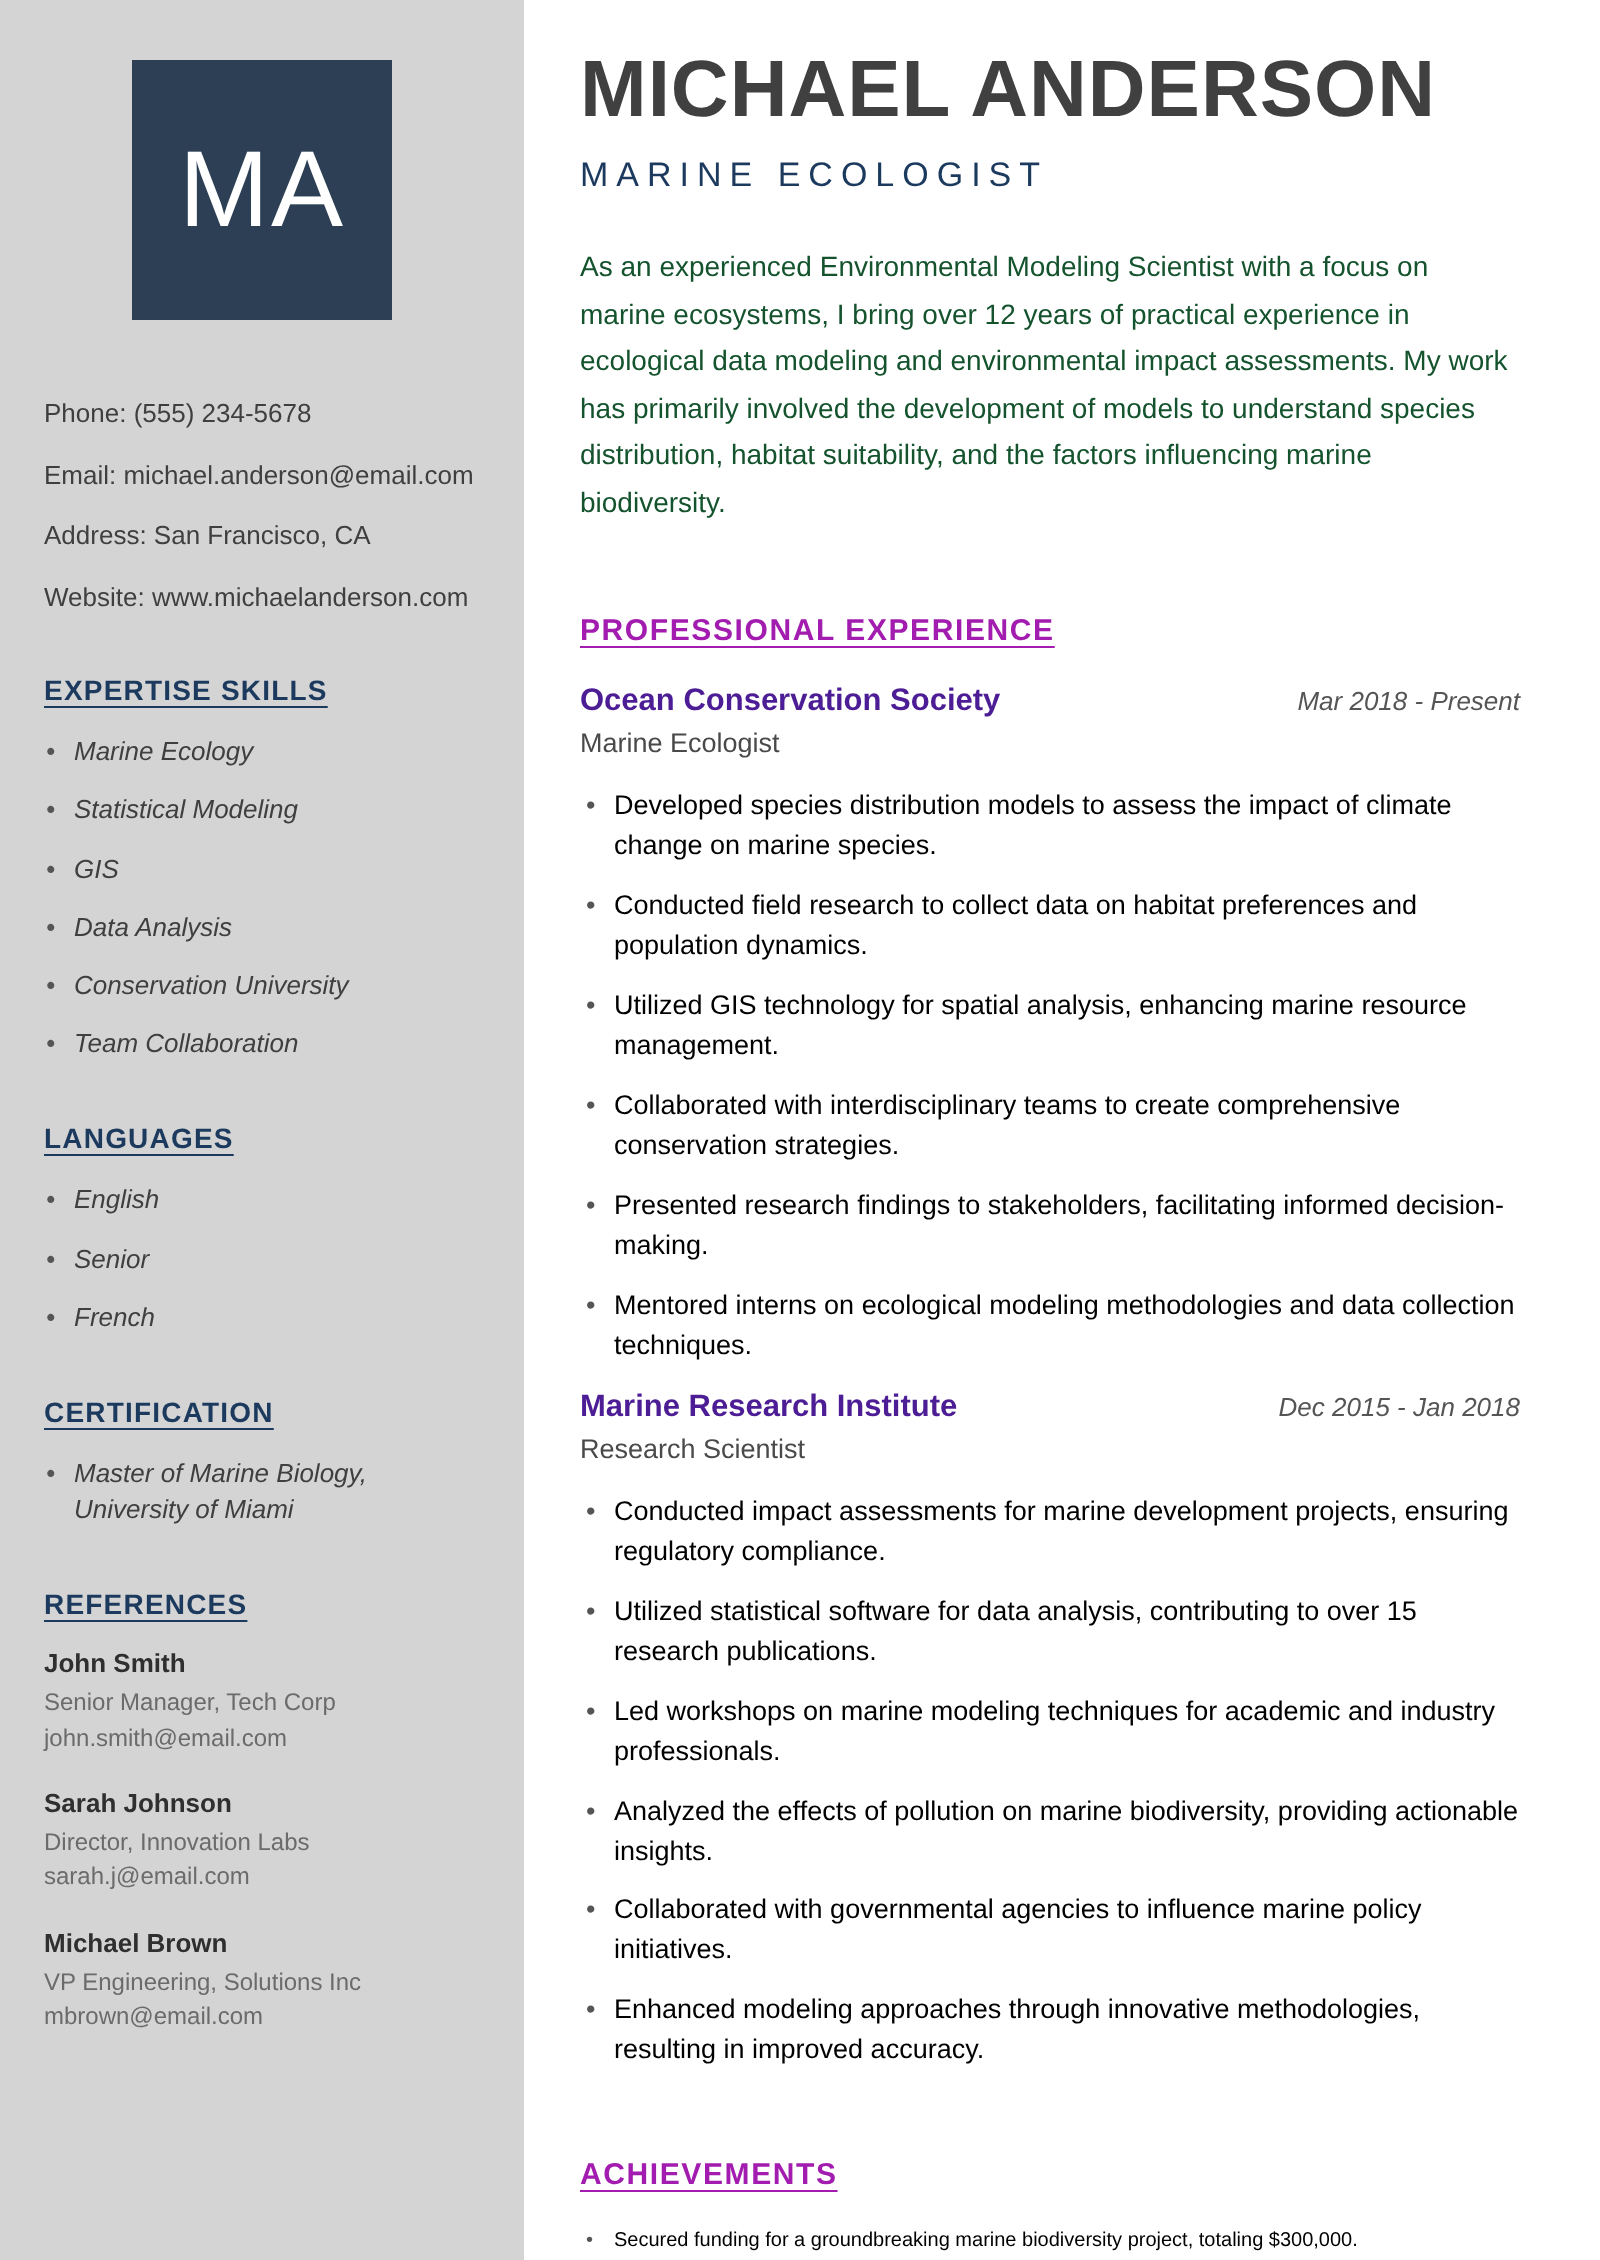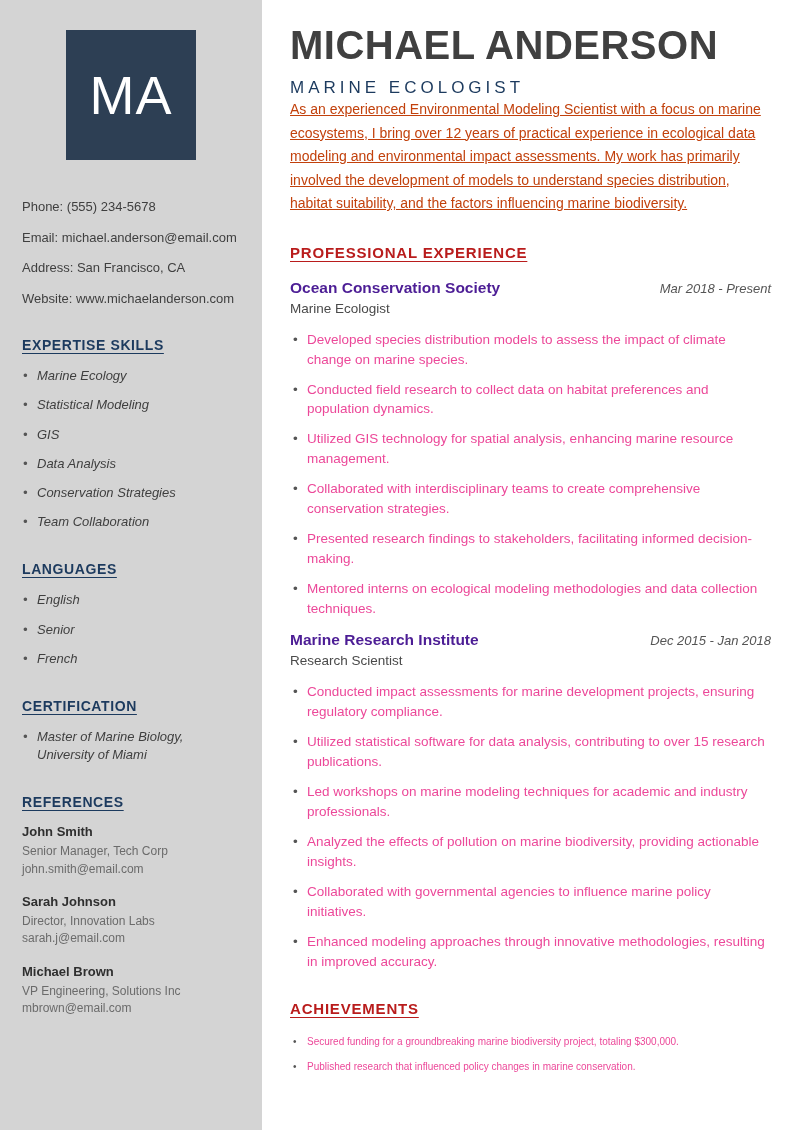--- a/index.html
+++ b/index.html
@@ -77,50 +77,50 @@
   }
   .ref-title, .ref-email {
     font-size: 12px;
     color: #6b6b6b;
     line-height: 1.45;
   }
 
   
   .main {
     flex: 1;
-    padding: 24px 29px 20px 28px;
+    padding: 24px 40px 20px 28px;
   }
   .person-name {
     font-size: 40px;
     font-weight: bold;
     color: #404040;
     letter-spacing: 0.5px;
     line-height: 1.05;
   }
   .person-role {
     font-size: 17px;
     color: #1c3a5e;
     letter-spacing: 4px;
     margin-top: 12px;
     font-weight: 400;
   }
   .summary {
+    margin-top: 24px;
     font-size: 14px;
-    color: #c2410c;
+    color: #14532d;
     line-height: 1.68;
-    text-decoration: underline;
   }
   .main-heading {
-    color: #b91c1c;
+    color: #a21caf;
     font-size: 15px;
     font-weight: bold;
     letter-spacing: 0.8px;
     text-decoration: underline;
     text-underline-offset: 3px;
-    margin-top: 28px;
+    margin-top: 44px;
     margin-bottom: 18px;
   }
   .job { margin-bottom: 12px; }
   .job-header {
     display: flex;
     justify-content: space-between;
     align-items: baseline;
   }
   .job-company {
     font-size: 15.5px;
@@ -136,21 +136,21 @@
     font-size: 13.5px;
     color: #4a4a4a;
     margin-top: 4px;
     margin-bottom: 14px;
   }
   .bullet-list { list-style: none; }
   .bullet-list li {
     position: relative;
     padding-left: 17px;
     font-size: 13.5px;
-    color: #ec4899;
+    color: #000000;
     line-height: 1.48;
     margin-bottom: 10px;
   }
   .bullet-list li::before {
     content: "•";
     position: absolute;
     left: 3px;
     color: #555;
   }
   .achievements-list li { font-size: 10px; }
@@ -173,21 +173,21 @@
       <div class="contact-line">Website: www.michaelanderson.com</div>
     </div>
 
     <section class="side-section">
       <h3 class="side-heading">EXPERTISE SKILLS</h3>
       <ul class="side-list">
         <li>Marine Ecology</li>
         <li>Statistical Modeling</li>
         <li>GIS</li>
         <li>Data Analysis</li>
-        <li>Conservation Strategies</li>
+        <li>Conservation University</li>
         <li>Team Collaboration</li>
       </ul>
     </section>
 
     <section class="side-section">
       <h3 class="side-heading">LANGUAGES</h3>
       <ul class="side-list">
         <li>English</li>
         <li>Senior</li>
         <li>French</li>

